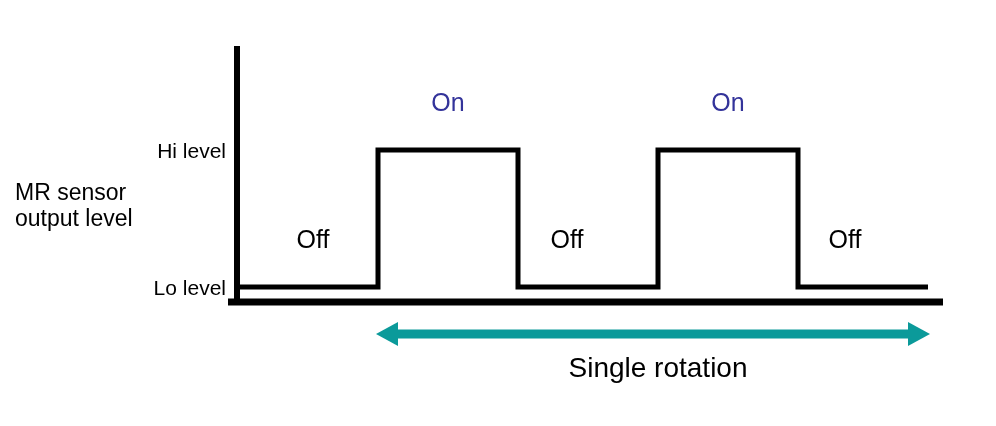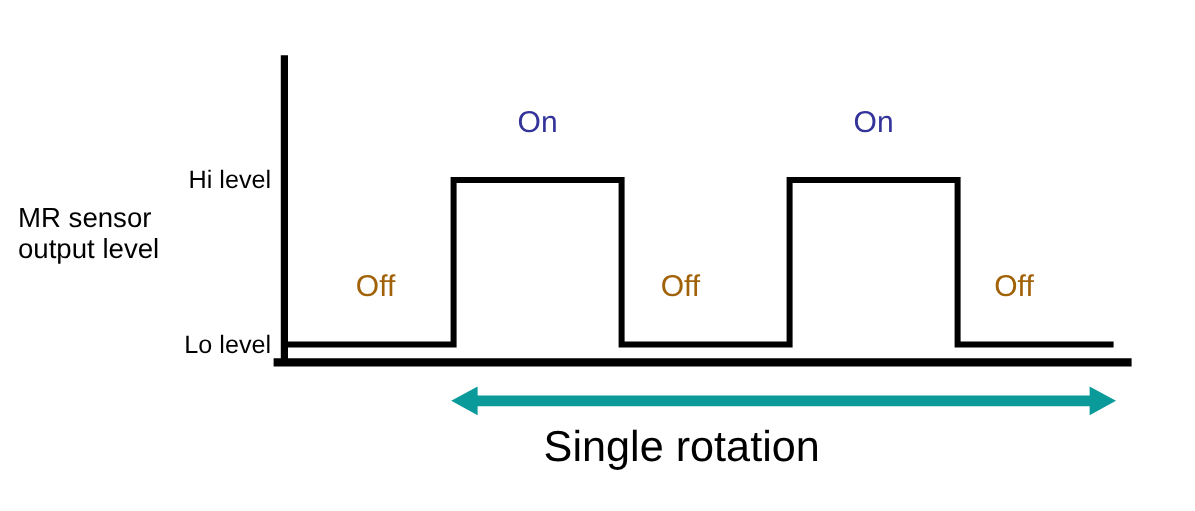--- a/index.html
+++ b/index.html
@@ -37,41 +37,42 @@
     top: 139px;
     width: 200px;
   }
   #lo-level-label {
     right: 770px;
     top: 276px;
     width: 200px;
   }
   #y-axis-title {
     left: 15px;
-    top: 169px;
+    top: 180px;
     font-size: 23px;
     text-align: left;
   }
   .state-label {
     font-weight: normal;
     font-size: 25px;
     text-align: center;
   }
-  .state-off { color: #a16207; }
+  .state-off { color: #000000; }
   .state-on  { color: #33339a; }
   #off-label-1 { left: 263px; top: 225px; width: 100px; }
   #off-label-2 { left: 517px; top: 225px; width: 100px; }
   #off-label-3 { left: 795px; top: 225px; width: 100px; }
   #on-label-1  { left: 398px; top: 88px;  width: 100px; }
   #on-label-2  { left: 678px; top: 88px;  width: 100px; }
   #span-caption {
     left: 453px;
     top: 352px;
     width: 410px;
-    font-size: 36px;
+    font-size: 28px;
+    text-align: center;
   }
 </style>
 </head>
 <body>
 
 <div id="stage">
 
   <svg id="diagram-svg" viewBox="0 0 996 426">
 
     <line x1="237" y1="46" x2="237" y2="302" stroke="#000000" stroke-width="6" stroke-linecap="butt"></line>

